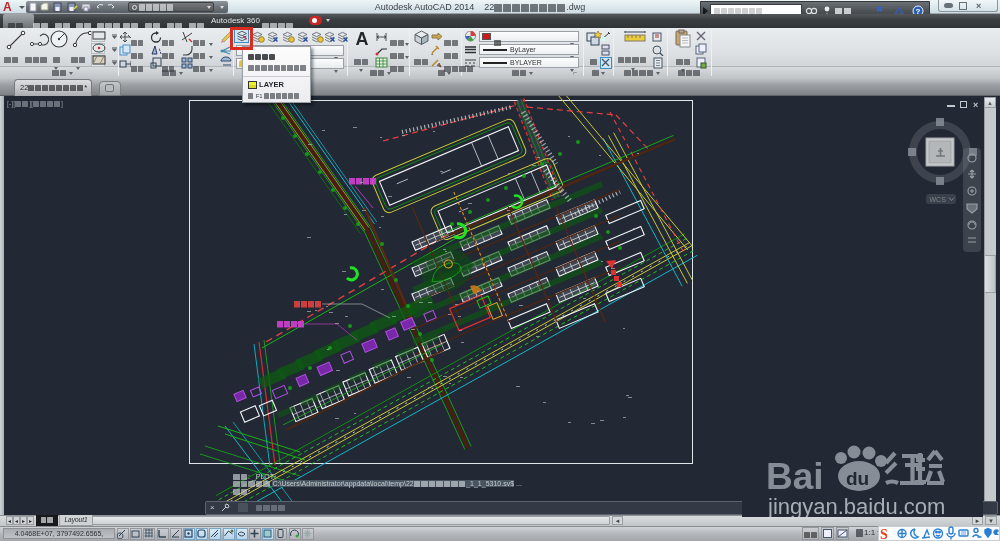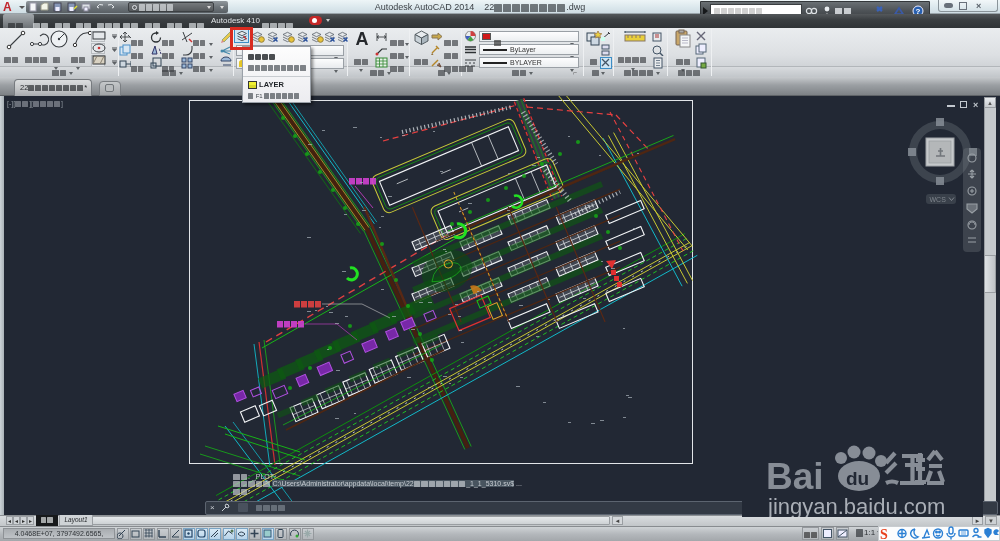--- a/index.html
+++ b/index.html
@@ -51,21 +51,21 @@
 <div class="abs" style="left:3px;top:14px;width:31px;height:14px;background:linear-gradient(180deg,#a2a7ab,#6d7276);border-radius:2px 2px 0 0"></div>
 <div class="abs" style="left:8px;top:17px;color:#2b2e30"><i class="z" style="width:7px;height:7.5px;margin-right:1px"></i><i class="z" style="width:7px;height:7.5px;margin-right:1px"></i></div>
 <div class="abs" style="left:33px;top:17px;color:#dfe3e6"><i class="z" style="width:7px;height:7.5px;margin-right:1px"></i><i class="z" style="width:7px;height:7.5px;margin-right:1px"></i></div>
 <div class="abs" style="left:55px;top:17px;color:#dfe3e6"><i class="z" style="width:7px;height:7.5px;margin-right:1px"></i><i class="z" style="width:7px;height:7.5px;margin-right:1px"></i></div>
 <div class="abs" style="left:76px;top:17px;color:#dfe3e6"><i class="z" style="width:7px;height:7.5px;margin-right:1px"></i><i class="z" style="width:7px;height:7.5px;margin-right:1px"></i></div>
 <div class="abs" style="left:97px;top:17px;color:#dfe3e6"><i class="z" style="width:7px;height:7.5px;margin-right:1px"></i><i class="z" style="width:7px;height:7.5px;margin-right:1px"></i><i class="z" style="width:7px;height:7.5px;margin-right:1px"></i></div>
 <div class="abs" style="left:123px;top:17px;color:#dfe3e6"><i class="z" style="width:7px;height:7.5px;margin-right:1px"></i><i class="z" style="width:7px;height:7.5px;margin-right:1px"></i></div>
 <div class="abs" style="left:145px;top:17px;color:#dfe3e6"><i class="z" style="width:7px;height:7.5px;margin-right:1px"></i><i class="z" style="width:7px;height:7.5px;margin-right:1px"></i></div>
 <div class="abs" style="left:167px;top:17px;color:#dfe3e6"><i class="z" style="width:7px;height:7.5px;margin-right:1px"></i><i class="z" style="width:7px;height:7.5px;margin-right:1px"></i></div>
 <div class="abs" style="left:189px;top:17px;color:#dfe3e6"><i class="z" style="width:7px;height:7.5px;margin-right:1px"></i><i class="z" style="width:7px;height:7.5px;margin-right:1px"></i></div>
-<div class="abs" style="left:211px;top:16px;color:#dfe3e6;font-size:8px">Autodesk 410</div>
+<div class="abs" style="left:211px;top:16px;color:#dfe3e6;font-size:8px">Autodesk 360</div>
 <div class="abs" style="left:262px;top:17px;color:#dfe3e6"><i class="z" style="width:7px;height:7.5px;margin-right:1px"></i><i class="z" style="width:7px;height:7.5px;margin-right:1px"></i><i class="z" style="width:7px;height:7.5px;margin-right:1px"></i><i class="z" style="width:7px;height:7.5px;margin-right:1px"></i></div>
 <div class="abs" style="left:309px;top:16px;width:13px;height:9px;background:#c62828;border-radius:4.5px"></div>
 <div class="abs" style="left:312px;top:18px;width:5px;height:5px;background:#fff;border-radius:2.5px"></div>
 <div class="abs" style="left:326px;top:19px;border-left:2.5px solid transparent;border-right:2.5px solid transparent;border-top:3px solid #ccc"></div>
 <div class="abs" style="left:0;top:28px;width:1000px;height:49px;background:linear-gradient(180deg,#eaedef 0,#dde0e3 55%,#c6cace 100%);border-bottom:1px solid #8e9296"></div>
 <div class="abs" style="left:0;top:66px;width:1000px;height:11px;background:linear-gradient(180deg,#d8dbde,#c2c6ca);border-top:1px solid #b2b6ba"></div>
 <div class="abs" style="left:118px;top:29px;width:1px;height:47px;background:#a8acb0;border-right:1px solid #eef0f2"></div>
 <div class="abs" style="left:233px;top:29px;width:1px;height:47px;background:#a8acb0;border-right:1px solid #eef0f2"></div>
 <div class="abs" style="left:347px;top:29px;width:1px;height:47px;background:#a8acb0;border-right:1px solid #eef0f2"></div>
 <div class="abs" style="left:409px;top:29px;width:1px;height:47px;background:#a8acb0;border-right:1px solid #eef0f2"></div>

